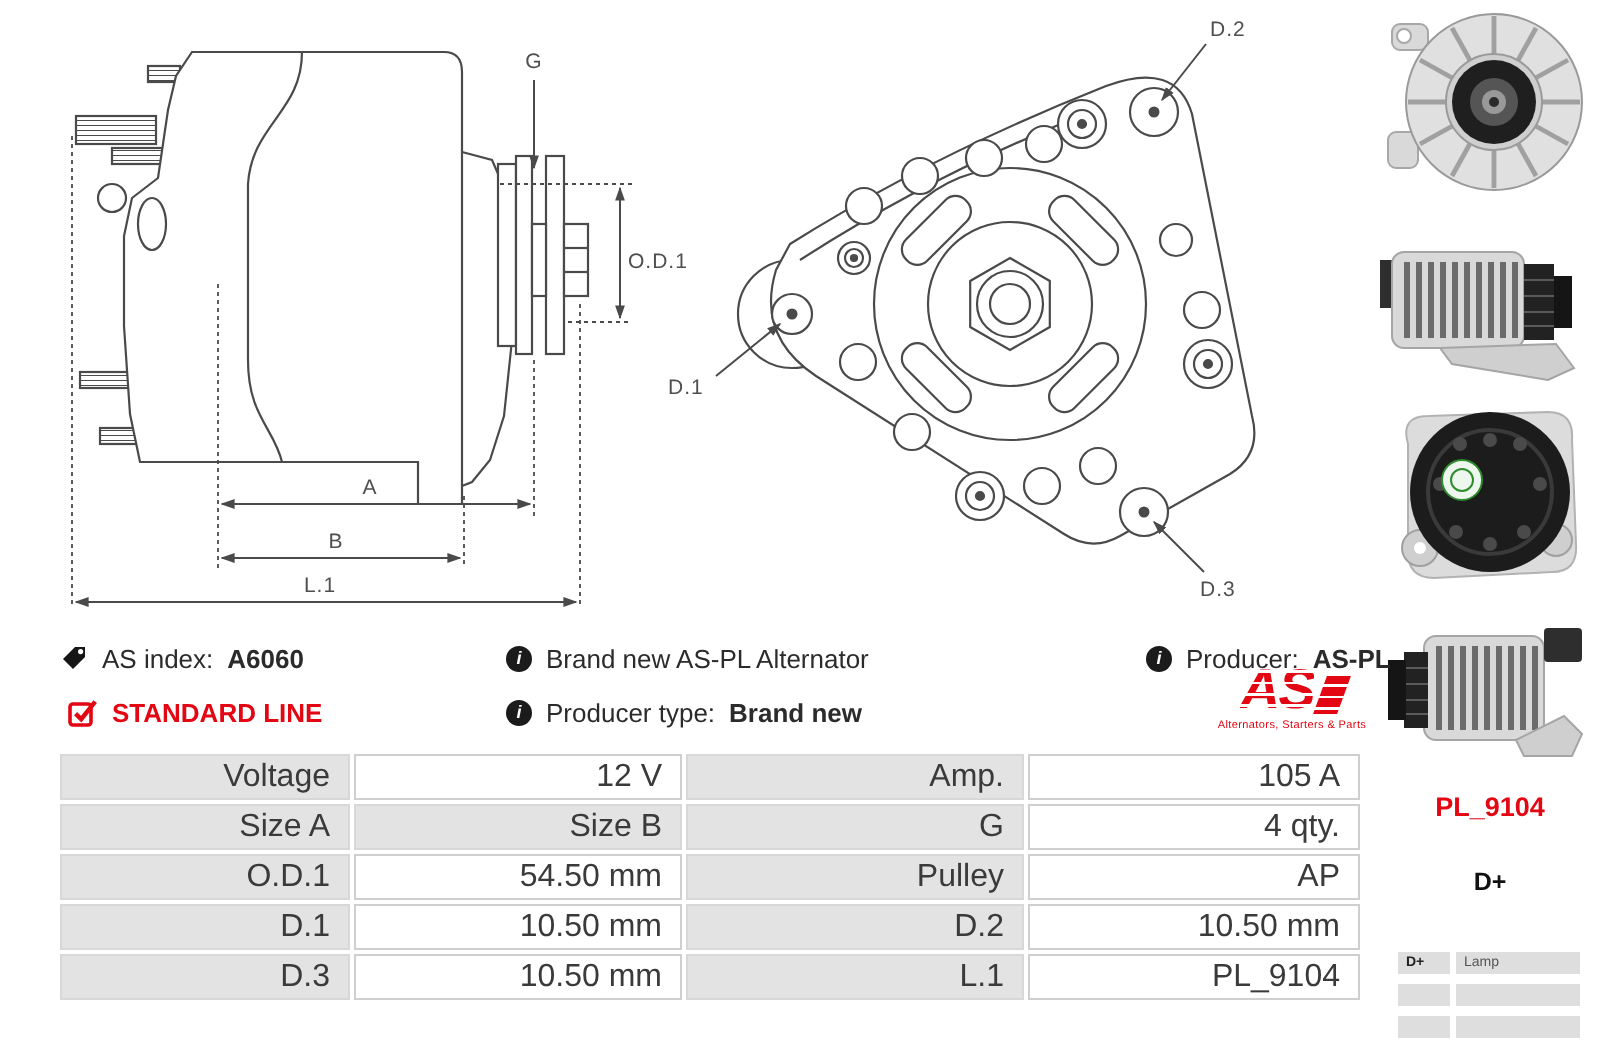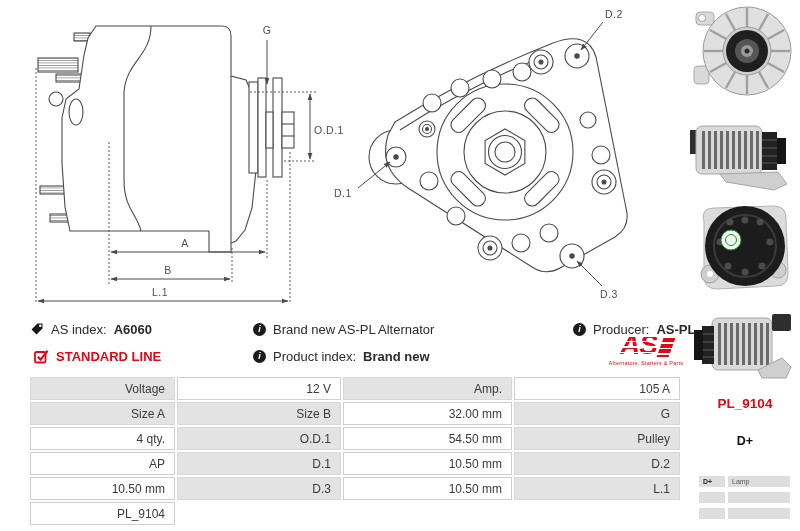--- a/index.html
+++ b/index.html
@@ -27,21 +27,21 @@
                   -webkit-background-clip:text; background-clip:text; }
   .as-logo-flag { display:inline-block; width:12px; height:19px; margin-left:3px; margin-bottom:2px;
                   background:repeating-linear-gradient(to bottom,#e30613 0 4.2px,#fff 4.2px 5.6px);
                   transform:skewX(-20deg); }
   .as-logo-tagline { font-size:5.5px; color:#e30613; margin-top:2px; letter-spacing:.2px; }
 
   
   .spec-table { position:absolute; left:30px; top:377px; display:grid;
                 grid-template-columns:145px 164px 169px 166px; grid-auto-rows:23px; gap:2px; }
   .cell { display:flex; align-items:center; justify-content:flex-end; padding-right:9px;
-          font-size:12px; color:#3a3a3a; border:1px solid #cfcfcf; }
+          font-size:16px; color:#3a3a3a; border:1px solid #cfcfcf; }
   .cell.lbl { background:#e3e3e3; border-color:#d8d8d8; }
   .cell.val { background:#fff; }
 
   
   .photo { position:absolute; left:690px; width:110px; }
   .plug-code { position:absolute; left:690px; top:396px; width:110px; text-align:center;
                font-weight:bold; font-size:13.5px; color:#e30613; }
   .terminal  { position:absolute; left:690px; top:434px; width:110px; text-align:center;
                font-weight:bold; font-size:12.5px; color:#111; }
   .pin-table { position:absolute; left:699px; top:476px; display:grid;
@@ -319,41 +319,40 @@
   <div class="info-item" style="left:34px; top:348px">
     <svg width="15" height="15" viewBox="0 0 15 15">
       <rect x="1" y="3" width="10.5" height="10.5" rx="1.5" fill="none" stroke="#e30613" stroke-width="1.8"></rect>
       <path d="M3.8 7.8 L6.6 10.6 L13.6 1.8" fill="none" stroke="#e30613" stroke-width="2.2"></path>
     </svg>
     <span class="b red">STANDARD LINE</span>
   </div>
 
   <div class="info-item" style="left:253px; top:348px">
     <span class="info-icon">i</span>
-    <span>Product index:</span>
+    <span>Producer type:</span>
     <span class="b">Brand new</span>
   </div>
 
   <div class="as-logo">
     <div class="as-logo-mark">
       <span class="as-logo-text">AS</span>
       <span class="as-logo-flag"></span>
     </div>
     <div class="as-logo-tagline">Alternators, Starters &amp; Parts</div>
   </div>
 
   <div class="spec-table">
     <div class="cell lbl">Voltage</div>
     <div class="cell val">12 V</div>
     <div class="cell lbl">Amp.</div>
     <div class="cell val">105 A</div>
 
     <div class="cell lbl">Size A</div>
     <div class="cell lbl">Size B</div>
-    <div class="cell val">32.00 mm</div>
 
     <div class="cell lbl">G</div>
     <div class="cell val">4 qty.</div>
     <div class="cell lbl">O.D.1</div>
     <div class="cell val">54.50 mm</div>
 
     <div class="cell lbl">Pulley</div>
     <div class="cell val">AP</div>
     <div class="cell lbl">D.1</div>
     <div class="cell val">10.50 mm</div>

